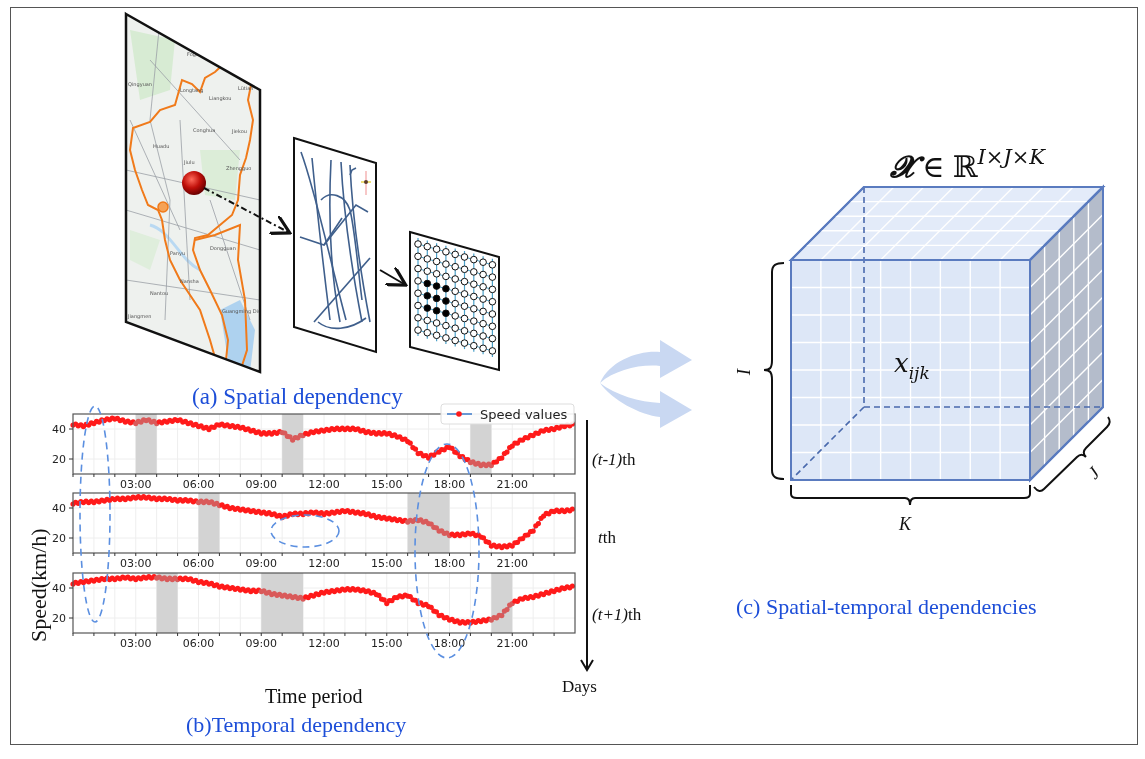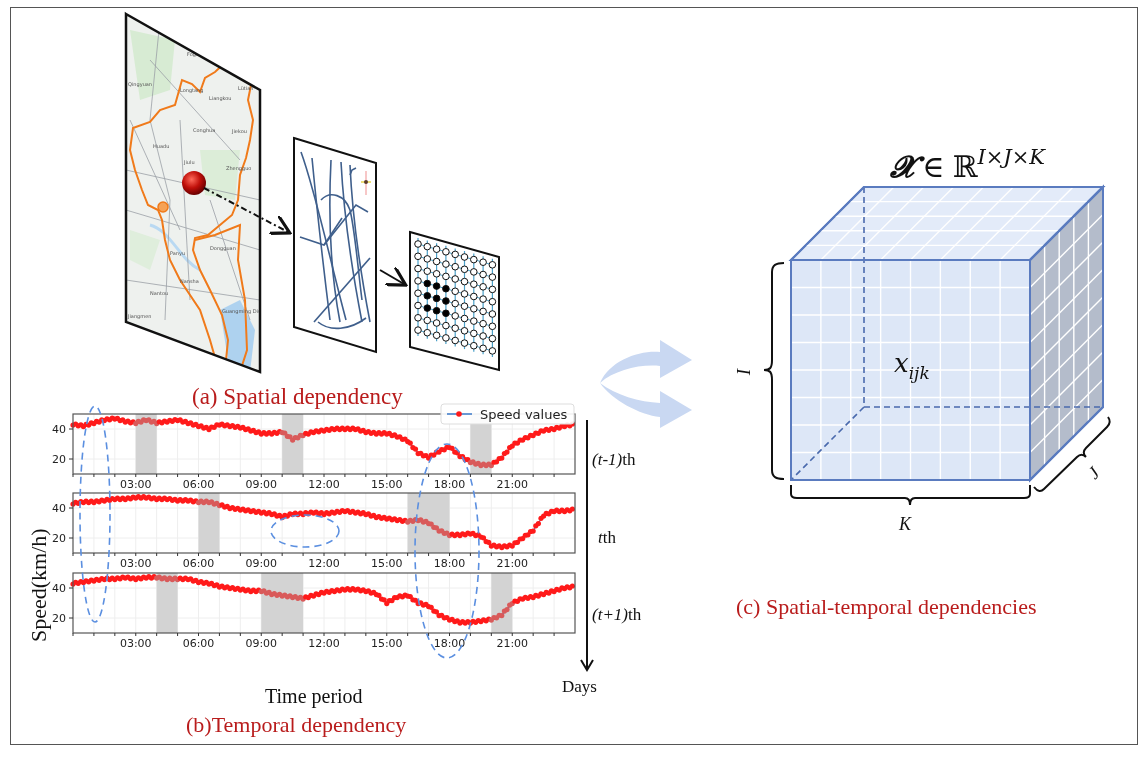--- a/index.html
+++ b/index.html
@@ -1,18 +1,18 @@
 <!DOCTYPE html>
 <html><head>
 <meta charset="utf-8">
 <style>
   html, body { margin: 0; padding: 0; background: #ffffff; }
   body { width: 1145px; height: 759px; position: relative; overflow: hidden; font-family: "Liberation Serif", serif; }
   #frame { position: absolute; left: 10px; top: 7px; width: 1128px; height: 738px; border: 1.5px solid #555; box-sizing: border-box; }
-  .caption { position: absolute; font-family: "Liberation Serif", serif; color: #b91c1c; white-space: nowrap; }
+  .caption { position: absolute; font-family: "Liberation Serif", serif; color: #1d4ed8; white-space: nowrap; }
   .axis-tick { font-family: "DejaVu Sans", sans-serif; font-size: 11px; fill: #222; }
   .serif-label { font-family: "Liberation Serif", serif; fill: #111; }
   svg { position: absolute; left: 0; top: 0; }
 </style>
 </head>
 <body>
 
 <div id="frame"></div>
 
 <svg id="main-svg" width="1145" height="759">

